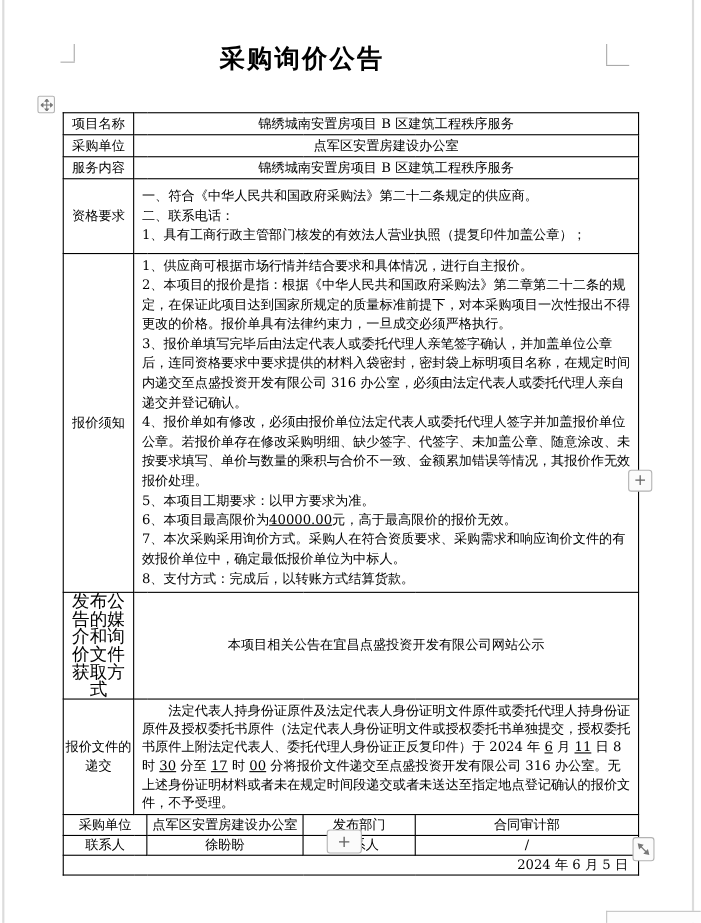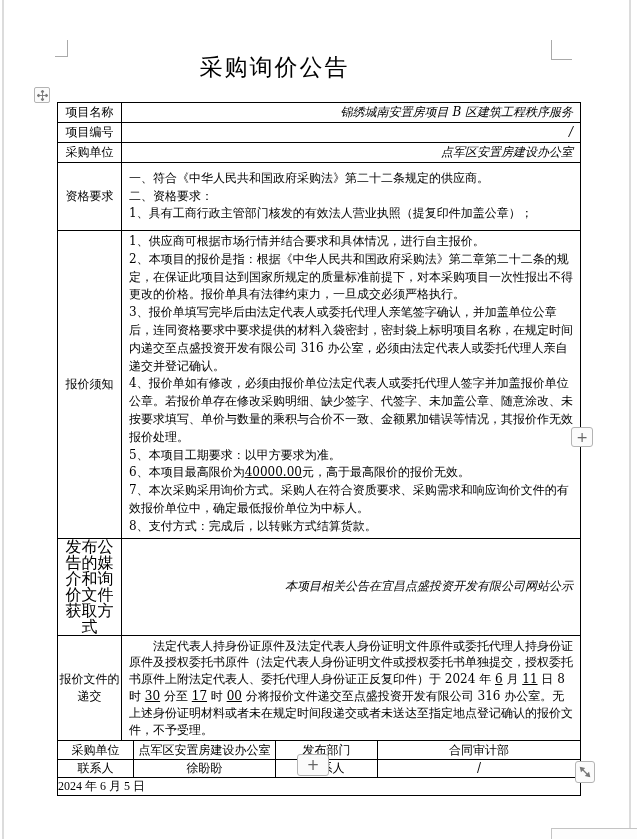--- a/index.html
+++ b/index.html
@@ -8,40 +8,40 @@
     font-family:"DejaVu Serif","Liberation Serif",serif;color:#000;
   }
   
   .page-edge{position:absolute;top:0;height:839px;width:2px;background:#dcdcdc;}
   .edge-left{left:2px;}
   .edge-right{left:629px;}
   
   .mark{position:absolute;background:#aaaaaa;}
   
   .doc-title{
-    position:absolute;left:0;top:52px;width:549px;text-align:center;
-    font-size:23px;font-weight:normal;letter-spacing:2px;
+    position:absolute;left:0;top:38px;width:549px;text-align:center;
+    font-size:23px;font-weight:bold;letter-spacing:2px;
   }
   
   table.doc{
     position:absolute;left:57px;top:102px;width:523px;
     border-collapse:collapse;table-layout:fixed;
   }
   td{border:1px solid #000;font-size:12px;line-height:17px;padding:0;overflow:hidden;}
   td.lbl{text-align:center;vertical-align:middle;margin-top:20px;}
   td.lbl-small{text-align:center;vertical-align:middle;font-size:16px;line-height:16px;}
-  td.val{padding:1px 7px;vertical-align:middle;text-align:right;font-style:italic;}
+  td.val{padding:1px 7px;vertical-align:middle;text-align:center;}
   td.val-ctr{text-align:center;vertical-align:middle;}
   td.txt{padding:2px 7px;vertical-align:middle;}
   .txt p{margin:0;line-height:17.8px;}
   .lines5 p{line-height:16.8px;}
   .indent{text-indent:24px;}
   .b{font-weight:normal;}
   .u{text-decoration:underline;}
-  td.date-cell{padding-right:9px;vertical-align:middle;font-family:Liberation Serif, serif;}
+  td.date-cell{text-align:right;padding-right:9px;vertical-align:middle;}
   
   .ui-btn{
     position:absolute;box-sizing:border-box;background:#fbfbfb;border:1px solid #b3b3b3;
     border-radius:3px;display:flex;align-items:center;justify-content:center;
     color:#666;font-family:"DejaVu Sans","Liberation Sans",sans-serif;
   }
   .move-handle{left:34px;top:87px;width:16px;height:16px;border-radius:2px;}
   .plus-right{left:571px;top:427px;width:22px;height:20px;font-size:14px;}
   .plus-bottom{left:297px;top:754px;width:32px;height:22px;font-size:15px;}
   .resize-handle{left:575px;top:761px;width:20px;height:22px;}
@@ -86,32 +86,32 @@
       <col style="width:142px">
       <col style="width:102px">
       <col style="width:203px">
   </colgroup>
   <tbody>
     <tr style="height:20px">
       <td class="lbl">项目名称</td>
       <td class="val" colspan="4">锦绣城南安置房项目 B 区建筑工程秩序服务</td>
     </tr>
     <tr style="height:20px">
-      <td class="lbl">项目编号</td>
-      <td class="val" colspan="4">/</td>
+      <td class="lbl">采购单位</td>
+      <td class="val" colspan="4">点军区安置房建设办公室</td>
     </tr>
     <tr style="height:20px">
-      <td class="lbl">采购单位</td>
-      <td class="val" colspan="4">点军区安置房建设办公室</td>
+      <td class="lbl">服务内容</td>
+      <td class="val" colspan="4">锦绣城南安置房项目 B 区建筑工程秩序服务</td>
     </tr>
     <tr style="height:68px">
       <td class="lbl">资格要求</td>
       <td class="txt" colspan="4">
         <p>一、符合《中华人民共和国政府采购法》第二十二条规定的供应商。</p>
-        <p>二、资格要求：</p>
+        <p>二、联系电话：</p>
         <p>1、具有工商行政主管部门核发的有效法人营业执照（提复印件加盖公章）；</p>
       </td>
     </tr>
     <tr style="height:268px">
       <td class="lbl">报价须知</td>
       <td class="txt" colspan="4">
         <p><span>1、供应商可根据市场行情并结合要求和具体情况，进行自主报价。</span></p>
         <p><span>2、本项目的报价是指：根据《中华人民共和国政府采购法》第二章第二十二条的规定，在保证此项目达到国家所规定的质量标准前提下，对本采购项目一次性报出不得更改的价格。报价单具有法律约束力，一旦成交必须严格执行。</span></p>
         <p><span>3、报价单填写完毕后由法定代表人或委托代理人亲笔签字确认，并加盖单位公章后，连同资格要求中要求提供的材料入袋密封，</span><span class="b">密封袋上标明项目名称</span><span>，在规定时间内递交至</span><span class="b">点盛投资开发有限公司 316 办公室，必须由法定代表人或委托代理人亲自递交并登记确认。</span></p>
         <p><span>4、报价单如有修改，必须由报价单位法定代表人或委托代理人签字并加盖报价单位公章。若报价单存在修改采购明细、缺少签字、代签字、未加盖公章、随意涂改、未按要求填写、单价与数量的乘积与合价不一致、金额累加错误等情况，其报价作无效报价处理。</span></p>

